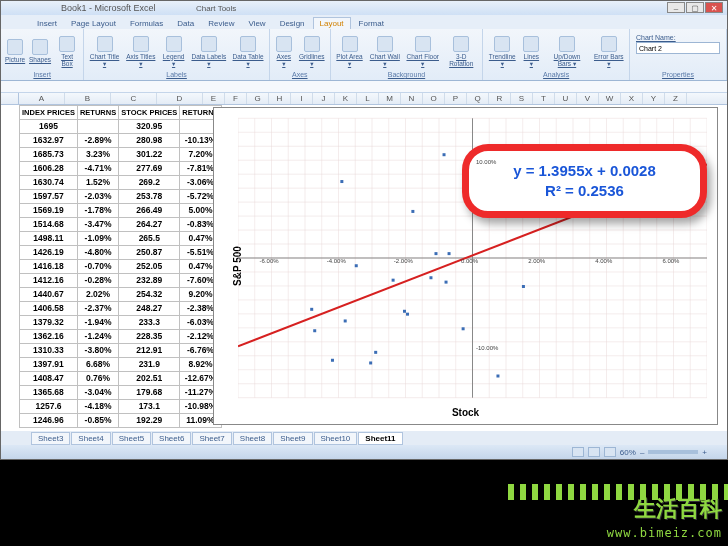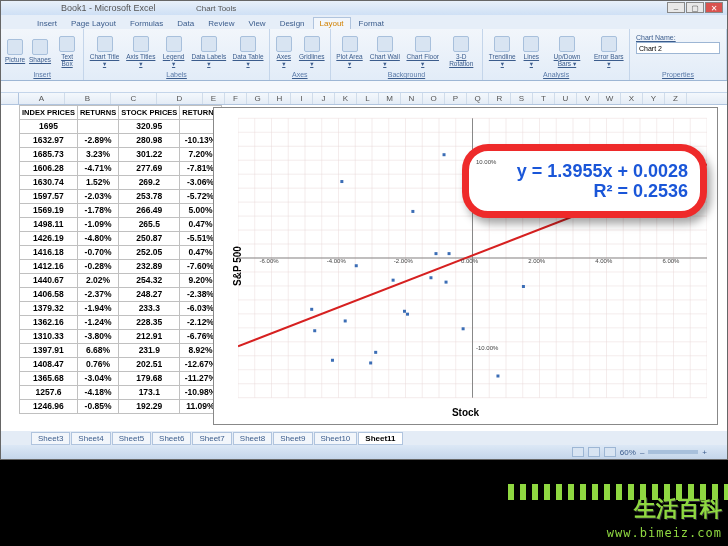--- a/index.html
+++ b/index.html
@@ -33,21 +33,21 @@
 .data-table { position: absolute; top: 0; left: 18px; border-collapse: collapse; font-size: 8.5px; font-weight: bold; }
 .data-table th, .data-table td { border: 1px solid #c0c0c0; padding: 1px 2px; text-align: center; height: 11px; line-height: 11px; white-space: nowrap; }
 .data-table th { background: #fff; font-size: 7.5px; }
 .chart-area { position: absolute; top: 2px; left: 212px; width: 505px; height: 318px; background: #fff; border: 1px solid #888; }
 .chart-inner { position: absolute; top: 8px; left: 24px; right: 10px; bottom: 24px; }
 .grid-svg { width: 100%; height: 100%; }
 .ylabel { position: absolute; left: 4px; top: 50%; transform: translateY(-50%) rotate(-90deg); font-size: 10px; font-weight: bold; }
 .xlabel { position: absolute; bottom: 6px; left: 50%; transform: translateX(-50%); font-size: 10px; font-weight: bold; }
 .tick-label { position: absolute; font-size: 6px; color: #444; }
 .equation-box { position: absolute; top: 36px; left: 248px; width: 245px; padding: 10px 12px; background: #fff; border: 7px solid #ee2a2a; border-radius: 26px; box-shadow: 4px 6px 8px rgba(0,0,0,0.35); text-align: center; }
-.equation-box .eq { color: #1a56d8; font-size: 18px; font-weight: bold; line-height: 20px; text-align: right; }
+.equation-box .eq { color: #1a56d8; font-size: 15px; font-weight: bold; line-height: 20px; }
 .sheet-tabs { position: absolute; bottom: 14px; left: 0; height: 14px; width: 100%; background: #e4ecf6; font-size: 8px; display: flex; align-items: center; padding-left: 30px; gap: 1px; }
 .sheet-tabs span { padding: 1px 6px; border: 1px solid #b0c4de; background: #f2f6fb; color: #3b5c8c; }
 .sheet-tabs .active { background: #fff; color: #000; font-weight: bold; }
 .status-bar { position: absolute; bottom: 0; left: 0; height: 14px; width: 100%; background: linear-gradient(#dce8f6,#c4d5ea); font-size: 8px; display: flex; align-items: center; justify-content: flex-end; padding-right: 20px; gap: 4px; color: #3b5c8c; }
 .status-bar .zoom-slider { width: 50px; height: 4px; background: #a8c0dc; position: relative; }
 .status-bar .view-ico { width: 12px; height: 10px; background: #d8e4f2; border: 1px solid #9db6d4; }
 .watermark { position: absolute; right: 6px; bottom: 22px; color: #8fd841; font-size: 22px; font-weight: bold; font-family: "SimHei","Microsoft YaHei",sans-serif; text-shadow: 1px 1px 0 #333; }
 .watermark-url { position: absolute; right: 6px; bottom: 6px; color: #8fd841; font-size: 12px; font-family: monospace; letter-spacing: 1px; }
 .lime-strip { position: absolute; right: 0; bottom: 46px; width: 220px; height: 16px; background: repeating-linear-gradient(90deg,#8fd841 0 6px,#000 6px 12px); }
 </style>
@@ -256,20 +256,26 @@
             <td>1597.57</td>
             <td>-2.03%</td>
             <td>253.78</td>
             <td>-5.72%</td>
           </tr>
           <tr>
             <td>1569.19</td>
             <td>-1.78%</td>
             <td>266.49</td>
             <td>5.00%</td>
+          </tr>
+          <tr>
+            <td>1514.68</td>
+            <td>-3.47%</td>
+            <td>264.27</td>
+            <td>-0.83%</td>
           </tr>
           <tr>
             <td>1498.11</td>
             <td>-1.09%</td>
             <td>265.5</td>
             <td>0.47%</td>
           </tr>
           <tr>
             <td>1426.19</td>
             <td>-4.80%</td>

